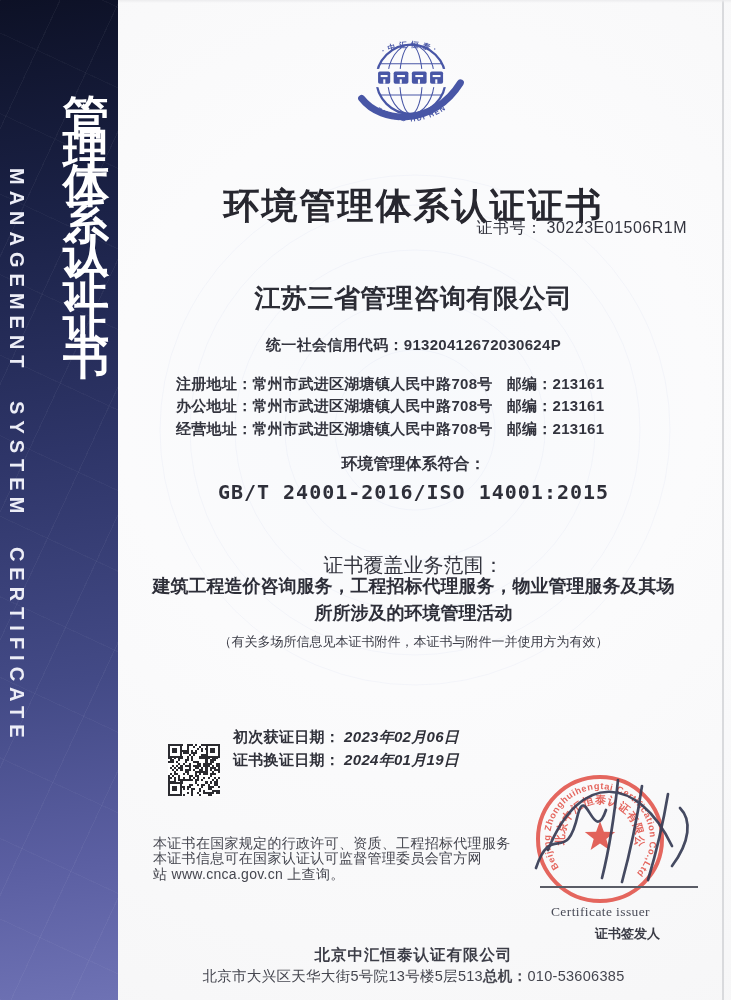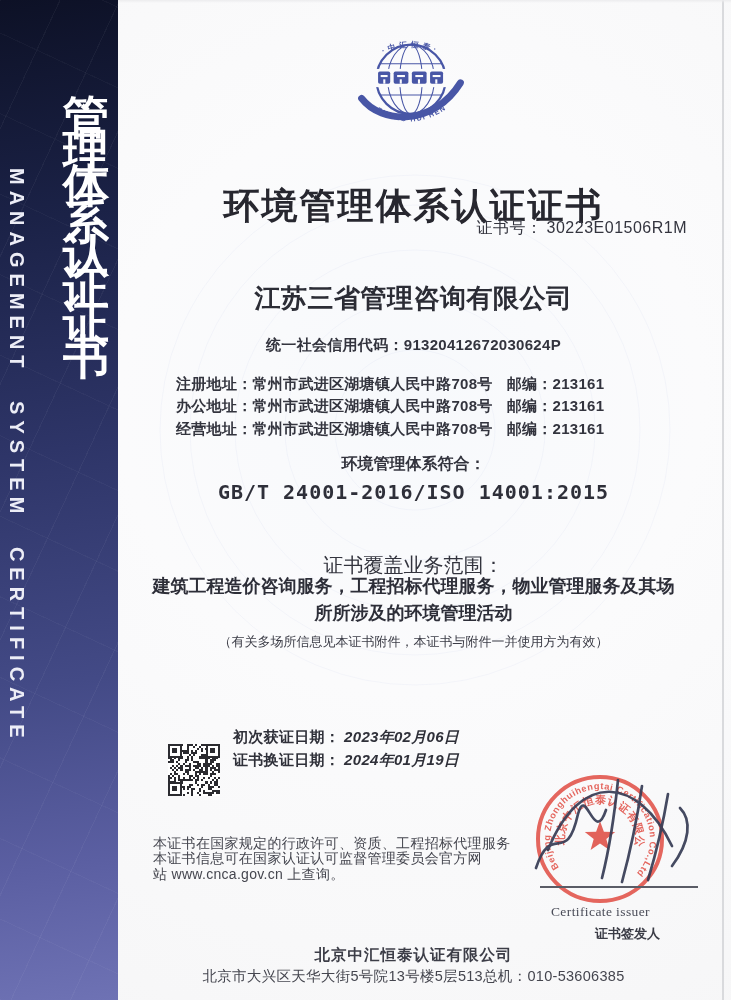--- a/index.html
+++ b/index.html
@@ -75,21 +75,21 @@
   .sig{position:absolute;left:522px;top:748px;width:196px;height:150px;}
   .sigline{position:absolute;left:540px;top:886px;width:158px;height:1.6px;background:#5a5c66;}
   .signer{position:absolute;left:540px;top:889px;width:120px;text-align:right;
           font-size:13px;font-weight:600;color:#3b3c46;margin-top:36px;}
   .signer-en{position:absolute;left:528px;top:904px;width:145px;text-align:center;
              font-size:13.5px;letter-spacing:.4px;color:#4a4c58;
              font-family:"Liberation Serif","DejaVu Serif",serif;}
   
   .f-co{top:945px;font-size:15.5px;font-weight:600;color:#3c3d47;letter-spacing:1px;}
   .f-ad{top:967px;font-size:14.5px;font-weight:500;color:#45464f;letter-spacing:.3px;}
-  .f-ad .ph{margin-left:0;}
+  .f-ad .ph{margin-left:0;font-weight:bold;}
 </style>
 </head>
 <body>
 
 <div class="page">
 
   <svg class="wm" width="530" height="530">
     <g fill="none" stroke="#6a7ec2" stroke-opacity="0.055">
       <circle cx="265" cy="260" r="80"></circle>
         <circle cx="265" cy="260" r="130"></circle>

